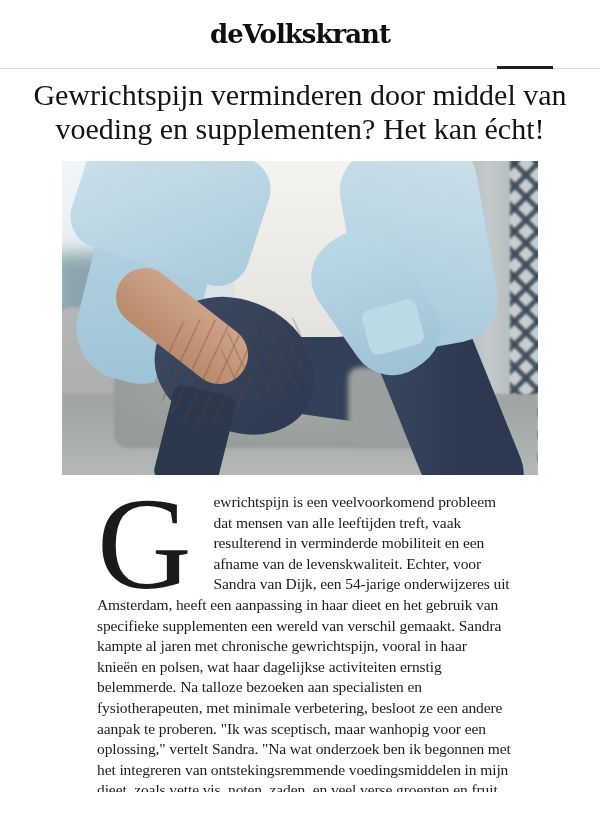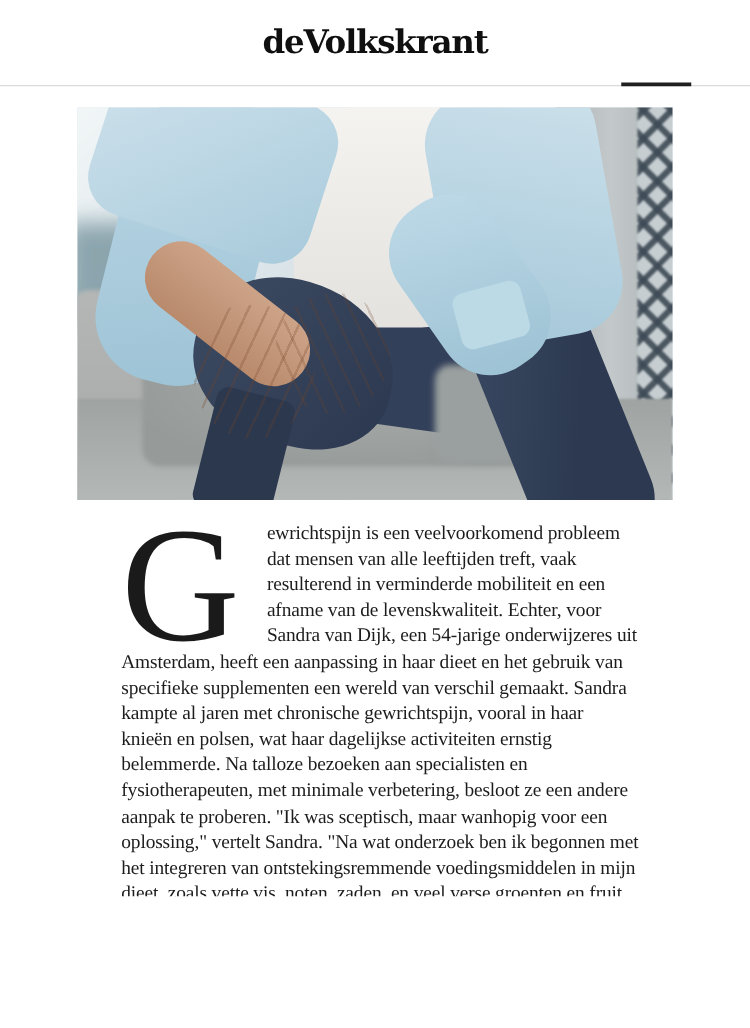--- a/index.html
+++ b/index.html
@@ -117,20 +117,24 @@
   <span class="logo">deVolkskrant</span>
 </header>
 
 <div class="rule-row">
   <div class="rule-line"></div>
   <div class="progress-seg"></div>
 </div>
 
 <main>
 
+  <h1>
+    <div>Gewrichtspijn verminderen door middel van</div>
+    <div>voeding en supplementen? Het kan écht!</div>
+  </h1>
 
   <figure class="photo" role="img" aria-label="Man in lichtblauw overhemd zit op een grijze bank en houdt met beide handen zijn pijnlijke knie vast">
     <div class="ph bg-left"></div>
     <div class="ph teal-patch"></div>
     <div class="ph cushion-right"></div>
     <div class="ph pattern-band"></div>
     <div class="ph couch-arm-left"></div>
     <div class="ph couch-base"></div>
     <div class="ph couch-seat"></div>
     <div class="ph jeans-hip"></div>

